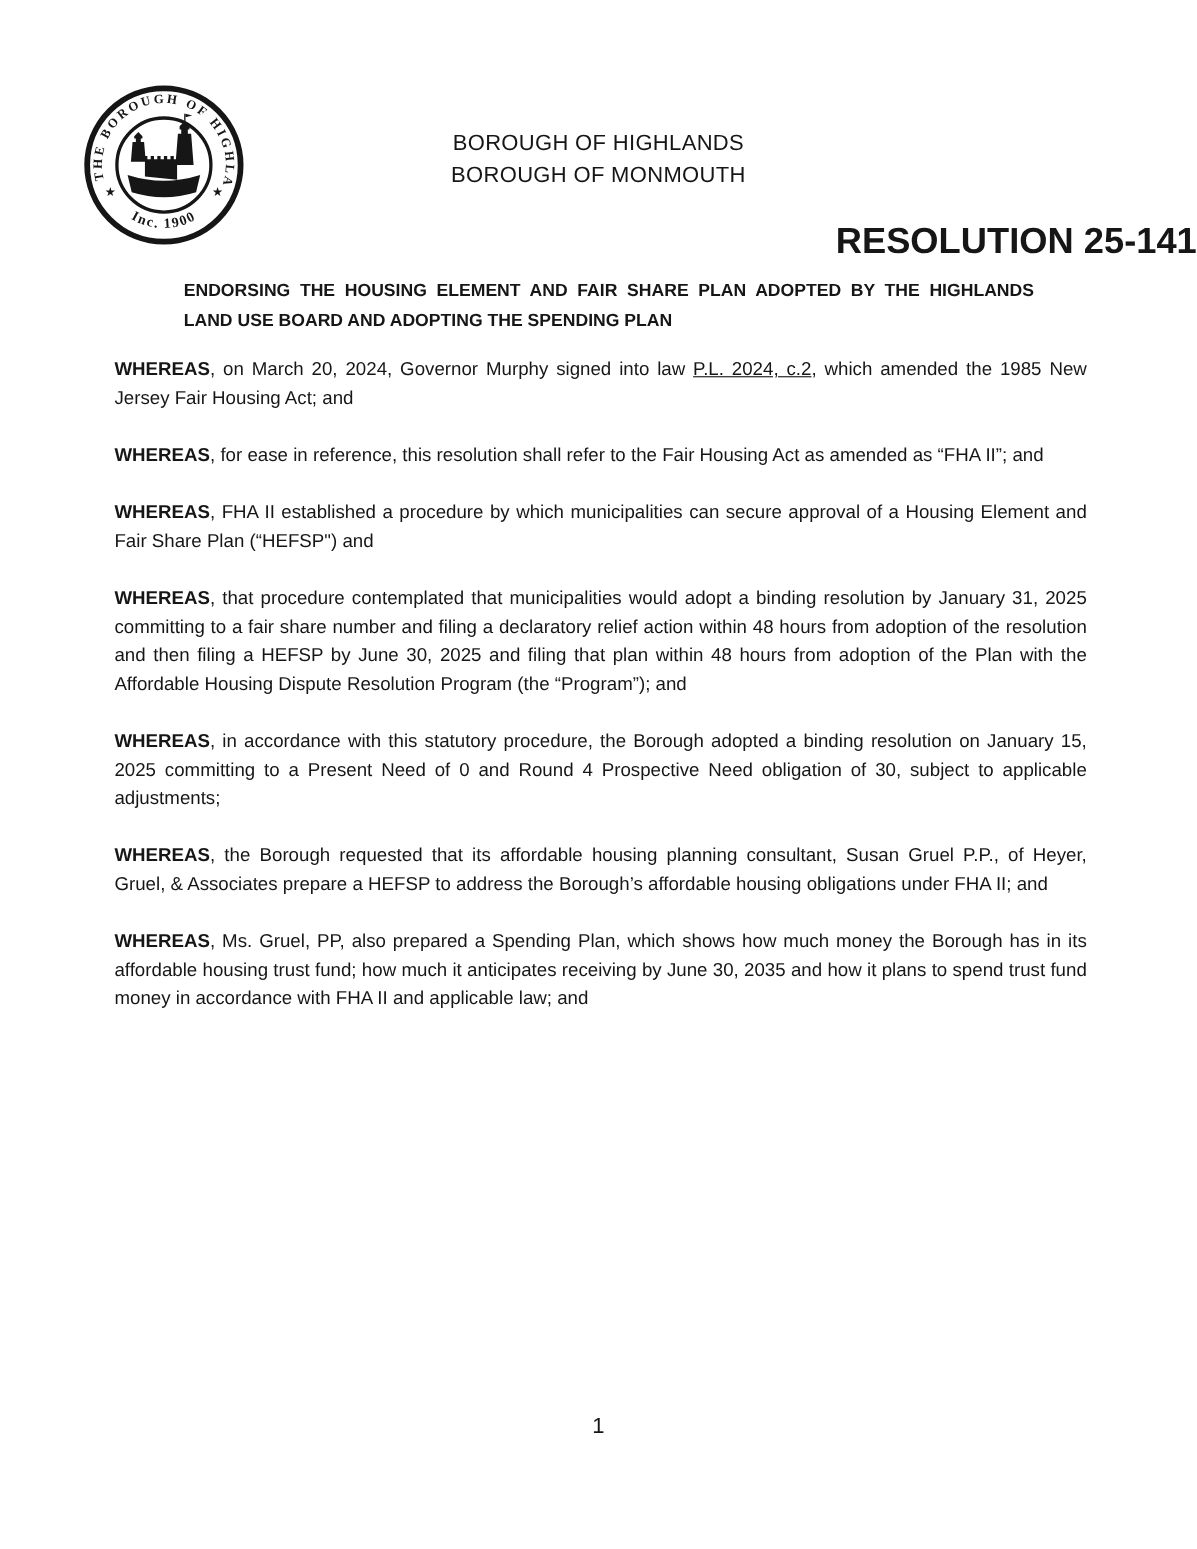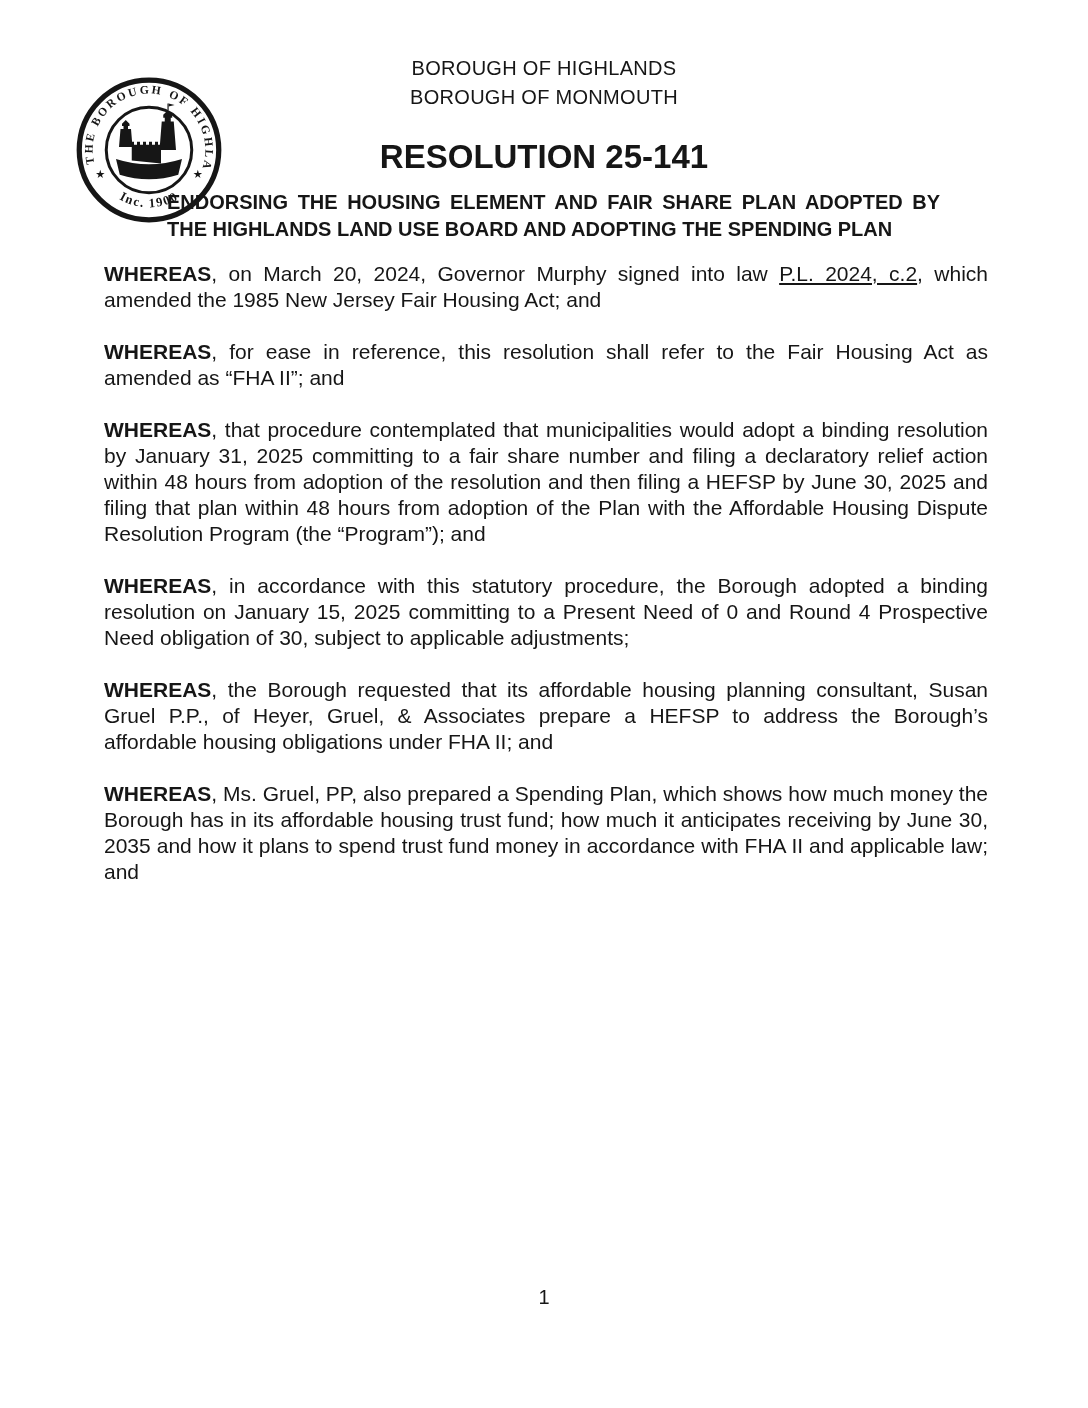--- a/index.html
+++ b/index.html
@@ -13,46 +13,46 @@
     overflow:hidden;
   }
   .seal{
     position:absolute;
     left:74px;
     top:75px;
     width:150px;
     height:150px;
   }
   .doc-header{
-    padding-top:54px;
+    padding-top:116px;
     text-align:center;
     font-size:20px;
     line-height:29px;
     letter-spacing:0.3px;
   }
   .title{
     margin:26px 0 0 0;
-    text-align:center;
+    text-align:right;
     font-size:33px;
     line-height:37px;
     font-weight:700;
   }
   .subtitle{
     margin:14px 148px 0 167px;
     font-weight:700;
-    font-size:20px;
+    font-size:16px;
     line-height:27px;
     text-align:justify;
   }
   .bodytext{
     margin:18px 100px 0 104px;
   }
   .para{
     margin:26px 0 0 0;
-    font-size:21px;
+    font-size:17px;
     line-height:26px;
     text-align:justify;
   }
   .para:first-child{margin-top:0;}
   .para .b{font-weight:700;}
   .para .u{text-decoration:underline;}
   .pagenum{
     position:absolute;
     left:0;
     right:0;
@@ -106,20 +106,21 @@
     <div>BOROUGH OF MONMOUTH</div>
   </div>
 
   <h1 class="title">RESOLUTION 25-141</h1>
 
   <p class="subtitle">ENDORSING THE HOUSING ELEMENT AND FAIR SHARE PLAN ADOPTED BY THE HIGHLANDS LAND USE BOARD AND ADOPTING THE SPENDING PLAN</p>
 
   <div class="bodytext">
       <p class="para"><span class="b">WHEREAS</span><span>, on March 20, 2024, Governor Murphy signed into law </span><span class="u">P.L. 2024, c.2</span><span>, which amended the 1985 New Jersey Fair Housing Act; and</span></p>
       <p class="para"><span class="b">WHEREAS</span><span>, for ease in reference, this resolution shall refer to the Fair Housing Act as amended as “FHA II”; and</span></p>
+      <p class="para"><span class="b">WHEREAS</span><span>, FHA II established a procedure by which municipalities can secure approval of a Housing Element and Fair Share Plan (“HEFSP") and</span></p>
       <p class="para"><span class="b">WHEREAS</span><span>, that procedure contemplated that municipalities would adopt a binding resolution by January 31, 2025 committing to a fair share number and filing a declaratory relief action within 48 hours from adoption of the resolution and then filing a HEFSP by June 30, 2025 and filing that plan within 48 hours from adoption of the Plan with the Affordable Housing Dispute Resolution Program (the “Program”); and</span></p>
       <p class="para"><span class="b">WHEREAS</span><span>, in accordance with this statutory procedure, the Borough adopted a binding resolution on January 15, 2025 committing to a Present Need of 0 and Round 4 Prospective Need obligation of 30, subject to applicable adjustments;</span></p>
       <p class="para"><span class="b">WHEREAS</span><span>, the Borough requested that its affordable housing planning consultant, Susan Gruel P.P., of Heyer, Gruel, &amp; Associates prepare a HEFSP to address the Borough’s affordable housing obligations under FHA II; and</span></p>
       <p class="para"><span class="b">WHEREAS</span><span>, Ms. Gruel, PP, also prepared a Spending Plan, which shows how much money the Borough has in its affordable housing trust fund; how much it anticipates receiving by June 30, 2035 and how it plans to spend trust fund money in accordance with FHA II and applicable law; and</span></p>
     </div>
 
   <div class="pagenum">1</div>
 
 </div>
 

